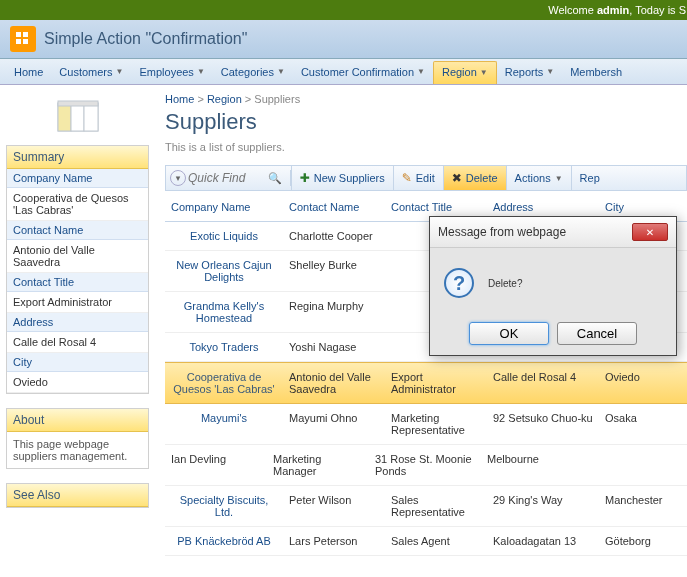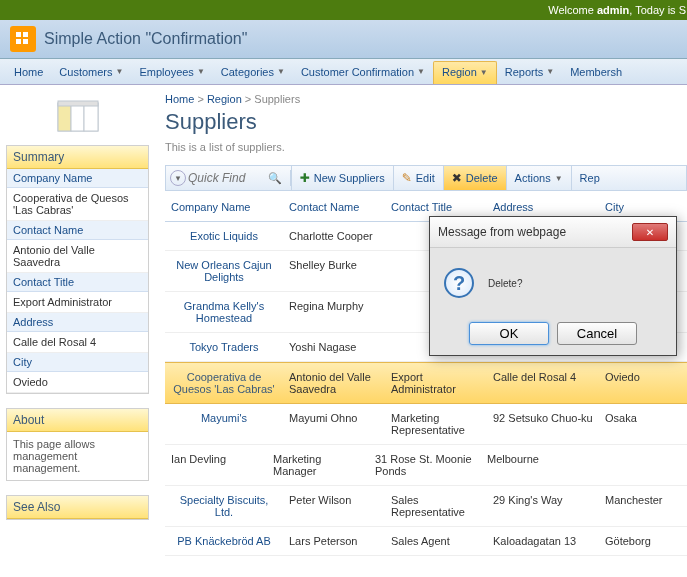--- a/index.html
+++ b/index.html
@@ -133,21 +133,21 @@
           <div class="panel-val">Export Administrator</div>
           <div class="panel-sub">Address</div>
           <div class="panel-val">Calle del Rosal 4</div>
           <div class="panel-sub">City</div>
           <div class="panel-val">Oviedo</div>
         </div>
     </div>
 
     <div class="panel">
       <div class="panel-head">About</div>
-      <div class="panel-text">This page allows management management.</div>
+      <div class="panel-text">This page webpage suppliers management.</div>
     </div>
 
     <div class="panel">
       <div class="panel-head">See Also</div>
     </div>
   </div>
 
   <div class="content">
     <div class="crumbs">
       <a href="#">Home</a> &gt;

